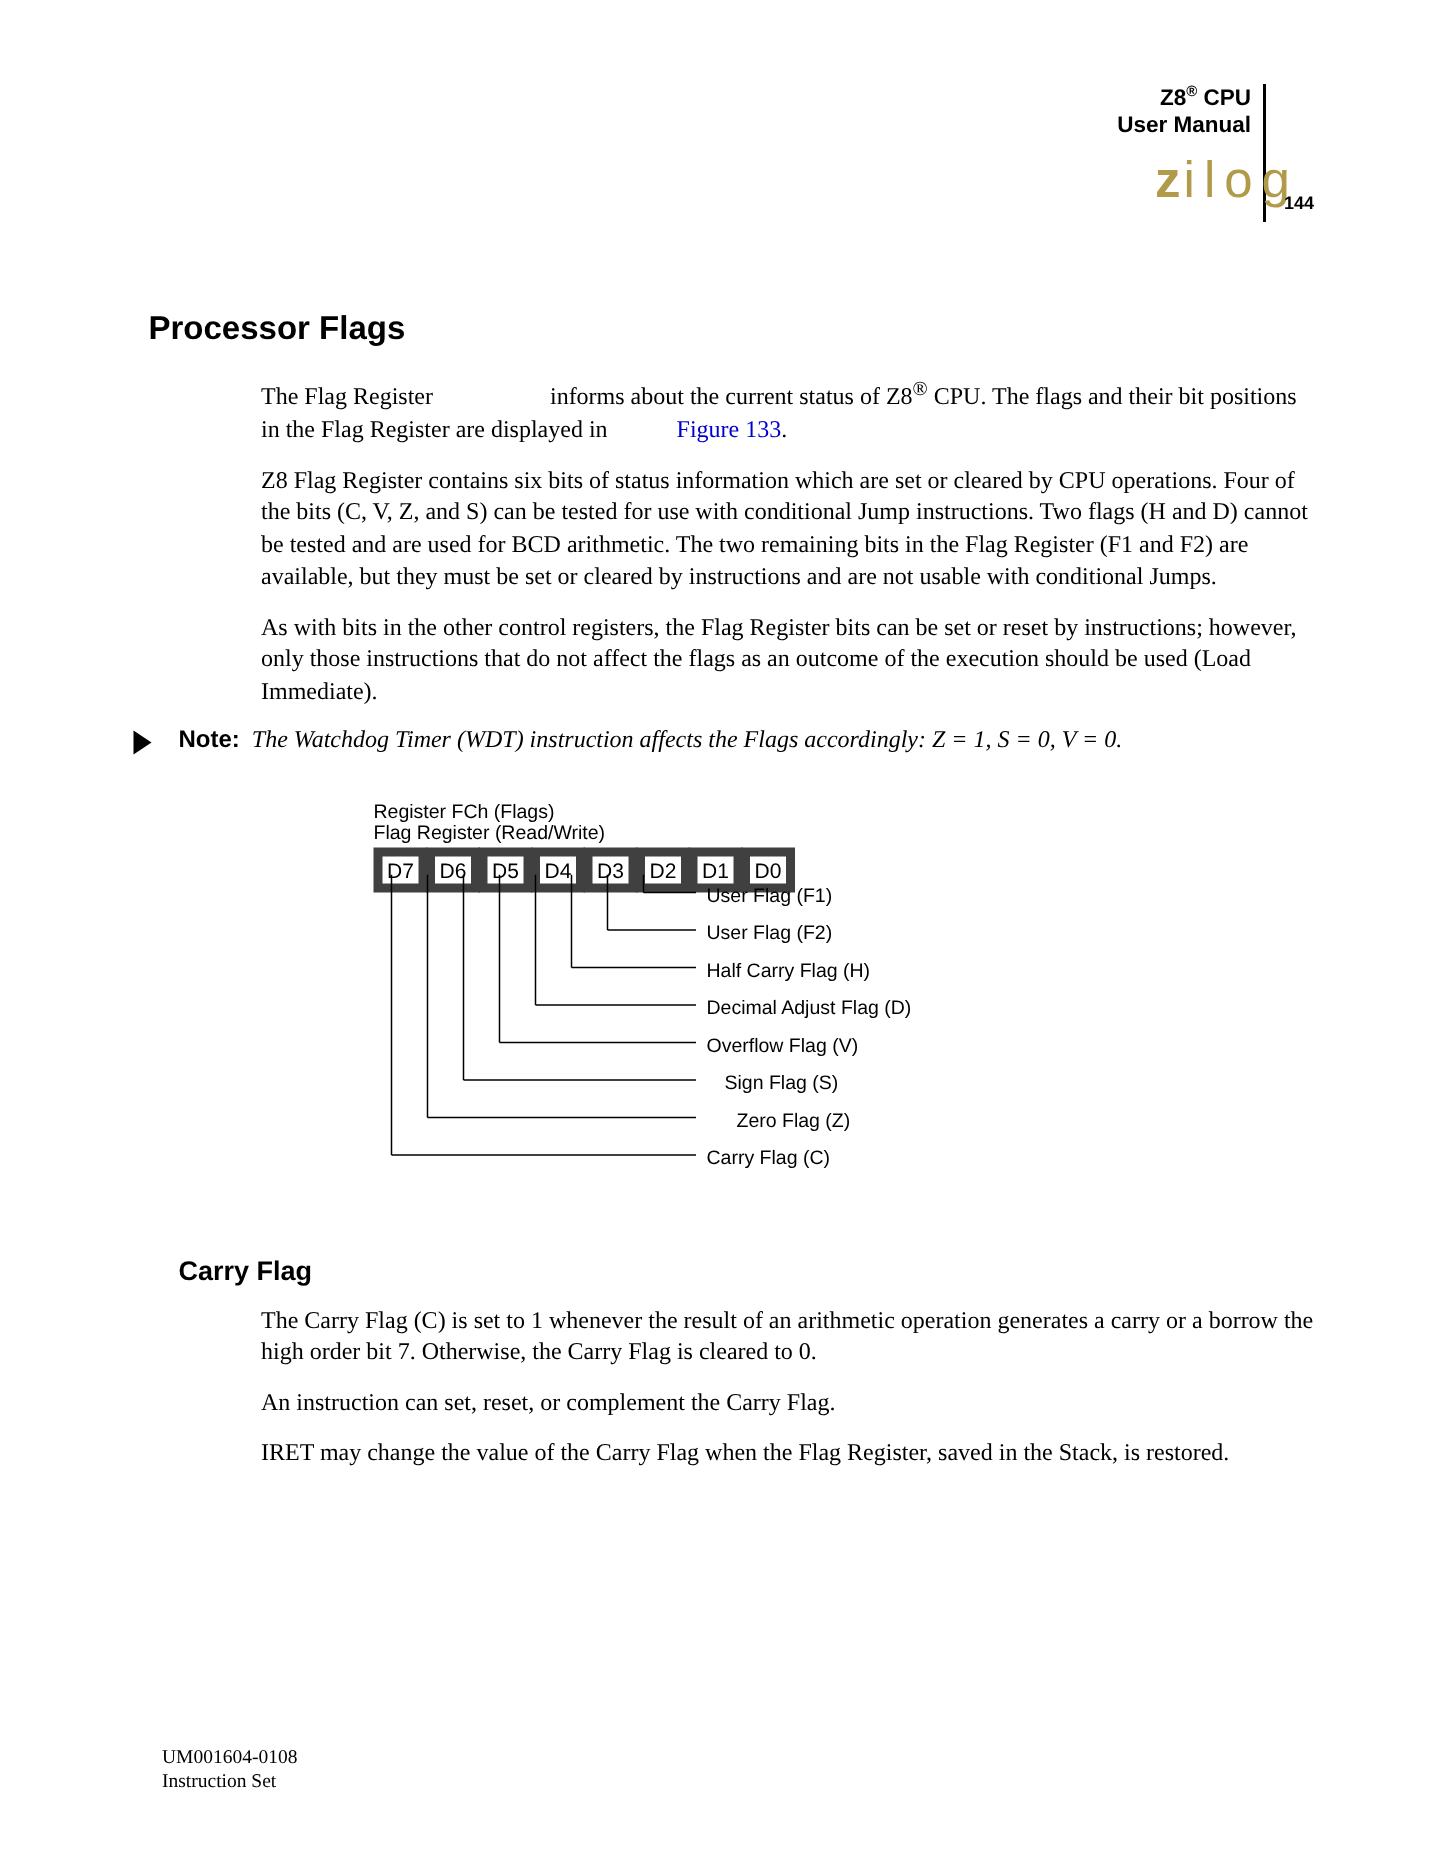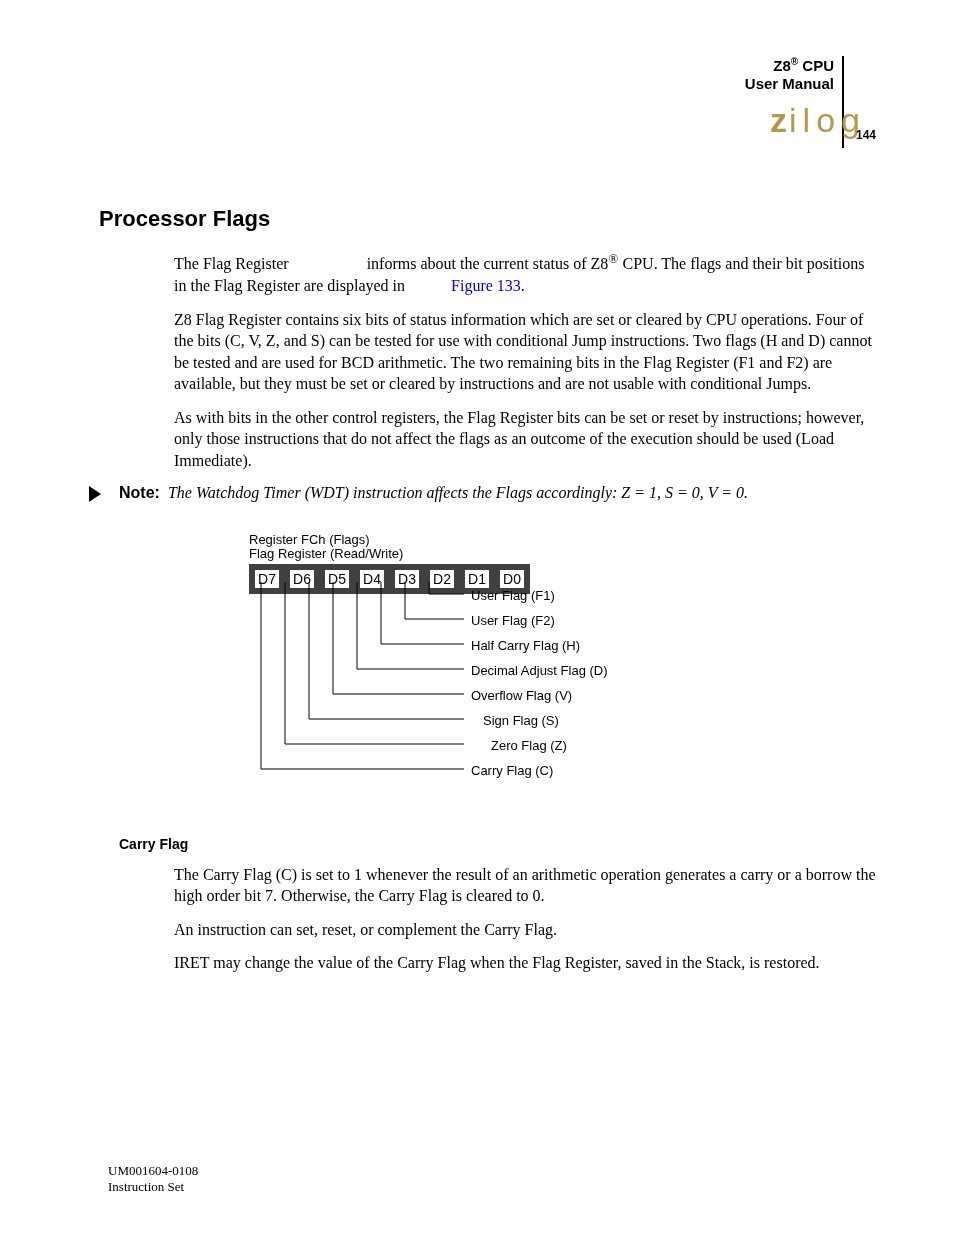--- a/index.html
+++ b/index.html
@@ -69,21 +69,21 @@
   }
   h1.section {
     font-family: Arial, Helvetica, sans-serif;
     font-weight: bold;
     font-size: 22px;
     margin: 0 0 18px 40px;
   }
   h2.subsection {
     font-family: Arial, Helvetica, sans-serif;
     font-weight: bold;
-    font-size: 14px;
+    font-size: 18px;
     margin: 24px 0 12px 60px;
   }
   .body-para {
     margin: 0 0 12px 115px;
     line-height: 1.35;
     font-size: 16px;
     text-align: left;
   }
   .xref { color: #0000cc; margin-left: 42px; }
   .note-row {

